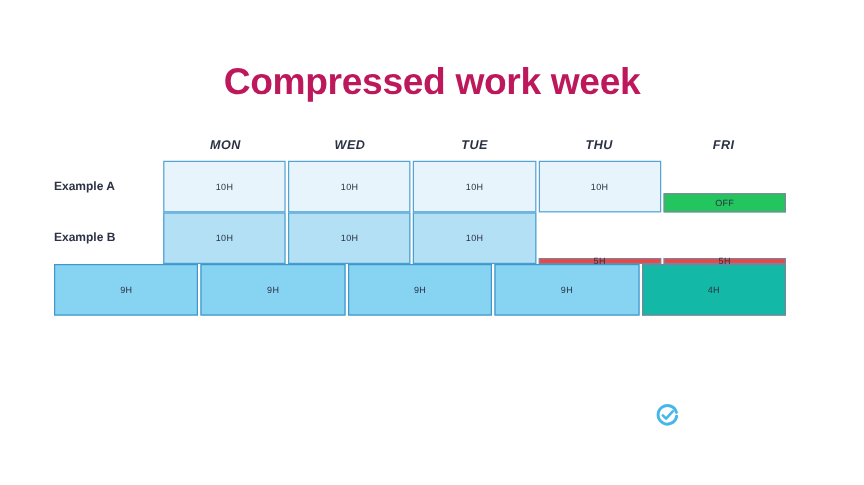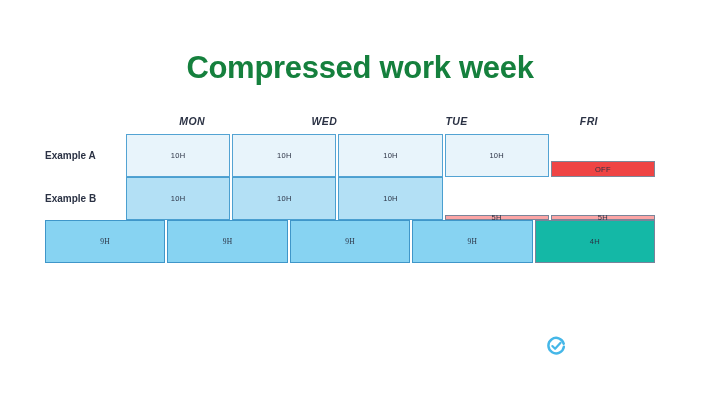--- a/index.html
+++ b/index.html
@@ -17,21 +17,21 @@
 
   
   .title {
     position: absolute;
     left: 0;
     top: 50px;
     width: 720px;
     text-align: center;
     font-size: 31px;
     font-weight: bold;
-    color: #15803d;
+    color: #be185d;
     letter-spacing: -0.3px;
     white-space: nowrap;
   }
 
   
   .table {
     position: absolute;
     left: 45px;
     top: 108px;
     width: 610px;
@@ -43,21 +43,21 @@
   }
 
   .rowlabel {
     width: 81px;
     flex: 0 0 81px;
     display: flex;
     align-items: center;
     font-size: 10px;
     font-weight: bold;
     color: #2b3244;
-    padding-right: 0px;
+    padding-right: 10px;
   }
 
   .cells {
     flex: 1 1 auto;
     display: flex;
   }
 
   
   .header-row {
     height: 26px;
@@ -91,25 +91,25 @@
     box-sizing: border-box;
     border: 1.5px solid #4a9fd0;
   }
   .cell:last-child {
     margin-right: 0;
   }
 
   
   .tone-a   { background: #e8f4fb; border-color: #53a3d3; }
   .tone-b   { background: #b3e0f5; border-color: #4a9fd0; }
-  .tone-c   { background: #87d3f2; border-color: #3f96c9; font-family: Liberation Serif, serif; }
+  .tone-c   { background: #87d3f2; border-color: #3f96c9; }
 
   
-  .gray-a   { background: #ef4444; border-color: #7d8799; margin-top: 27px; }
-  .gray-b   { background: #fca5a5; border-color: #7a8599; margin-top: 38px; }
+  .gray-a   { background: #22c55e; border-color: #7d8799; margin-top: 27px; }
+  .gray-b   { background: #ef4444; border-color: #7a8599; margin-top: 38px; }
   .gray-c   { background: #14b8a6; border-color: #79839a; }
 
   
   .logo {
     position: absolute;
     left: 546px;
     top: 336px;
     display: flex;
     align-items: center;
     gap: 7px;
@@ -133,20 +133,21 @@
 <div class="title">Compressed work week</div>
 
 <div class="table">
 
   <div class="grid-row header-row">
     <div class="rowlabel"></div>
     <div class="cells">
       <div class="hcell">MON</div>
       <div class="hcell">WED</div>
       <div class="hcell">TUE</div>
+      <div class="hcell">THU</div>
       <div class="hcell">FRI</div>
     </div>
   </div>
 
   <div class="grid-row body-row">
     <div class="rowlabel">Example A</div>
     <div class="cells">
       <div class="cell tone-a">10H</div>
       <div class="cell tone-a">10H</div>
       <div class="cell tone-a">10H</div>

